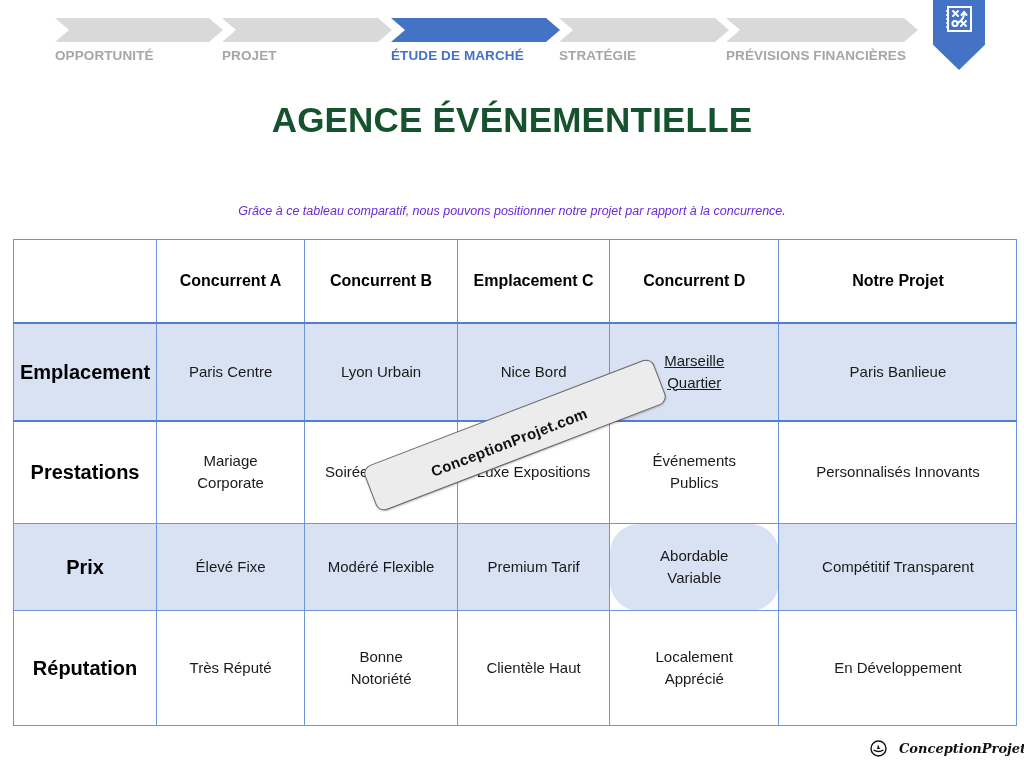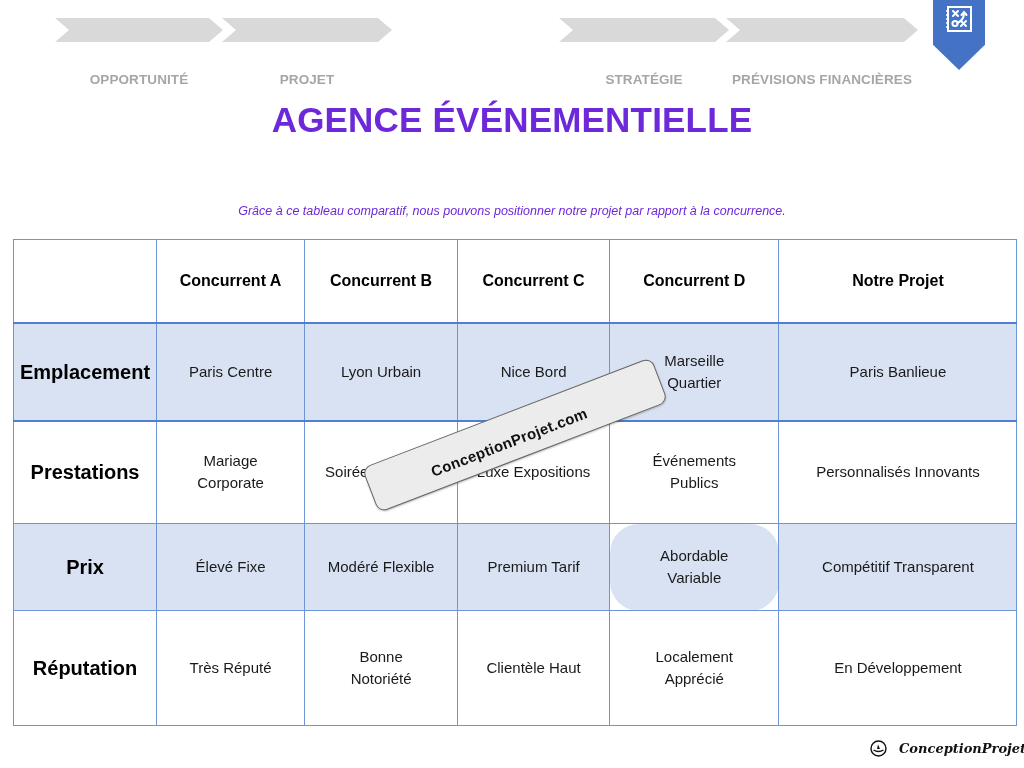--- a/index.html
+++ b/index.html
@@ -15,36 +15,36 @@
     .stepper { position: absolute; left: 0; top: 0; width: 1024px; height: 70px; }
     .step { position: absolute; top: 18px; height: 24px; }
     .step .arrow {
       position: absolute; left: 0; top: 0; width: 100%; height: 24px;
       background: #d9d9d9;
       clip-path: polygon(0 0, calc(100% - 14px) 0, 100% 50%, calc(100% - 14px) 100%, 0 100%, 14px 50%);
     }
     .step.active .arrow { background: #4472c4; }
     .step .step-label {
       position: absolute; top: 30px; left: 0; width: 100%;
-      text-align: center; font-size: 13.5px; font-weight: bold;
-      color: #a6a6a6; white-space: nowrap; letter-spacing: 0.1px; margin-top: 24px;
+      text-align: left; font-size: 13.5px; font-weight: bold;
+      color: #a6a6a6; white-space: nowrap; letter-spacing: 0.1px;
     }
     .step.active .step-label { color: #4472c4; }
 
     .bookmark {
       position: absolute; left: 933px; top: 0; width: 52px; height: 70px;
       background: #4472c4;
       clip-path: polygon(0 0, 100% 0, 100% 64%, 50% 100%, 0 64%);
     }
     .bookmark svg { position: absolute; left: 11px; top: 4px; }
 
     
     .title {
       position: absolute; left: 0; width: 1024px; text-align: center;
-      color: #6d28d9; font-weight: bold; font-size: 35px; letter-spacing: 0.2px;
+      color: #14532d; font-weight: bold; font-size: 35px; letter-spacing: 0.2px;
     }
     .title.l1 { top: 100px; }
     .title.l2 { top: 146px; }
     .subtitle {
       position: absolute; left: 0; top: 204px; width: 1024px; text-align: center;
       font-style: italic; font-size: 12.5px; color: #6d28d9;
     }
 
     
     .grid {
@@ -96,20 +96,24 @@
 <div class="page">
 
   <div class="stepper">
     <div class="step" style="left:55px;width:168px;">
       <div class="arrow"></div>
       <div class="step-label">OPPORTUNITÉ</div>
     </div>
     <div class="step" style="left:222px;width:170px;">
       <div class="arrow"></div>
       <div class="step-label">PROJET</div>
+    </div>
+    <div class="step active" style="left:391px;width:169px;">
+      <div class="arrow"></div>
+      <div class="step-label">ÉTUDE DE MARCHÉ</div>
     </div>
     <div class="step" style="left:726px;width:192px;">
       <div class="arrow"></div>
       <div class="step-label">PRÉVISIONS FINANCIÈRES</div>
     </div>
     <div class="step" style="left:559px;width:170px;">
       <div class="arrow"></div>
       <div class="step-label">STRATÉGIE</div>
     </div>
 
@@ -146,30 +150,30 @@
       <col style="width:153px">
       <col style="width:152px">
       <col style="width:157px">
       <col style="width:238px">
     </colgroup>
     <tbody>
         <tr class="head">
       <th></th>
       <th>Concurrent A</th>
       <th>Concurrent B</th>
-      <th>Concurrent C</th>
+      <th>Emplacement C</th>
       <th>Concurrent D</th>
       <th>Notre Projet</th>
     </tr>
     <tr class="r0 shaded">
       <td class="rowhead">Emplacement</td>
       <td>Paris Centre</td>
       <td>Lyon Urbain</td>
       <td>Nice Bord</td>
-      <td style="padding:8px 38px;">Marseille Quartier</td>
+      <td style="padding:8px 38px;text-decoration:underline;">Marseille Quartier</td>
       <td>Paris Banlieue</td>
     </tr>
     <tr class="r1">
       <td class="rowhead">Prestations</td>
       <td style="padding:0 36px;">Mariage Corporate</td>
       <td style="text-align:left;padding-left:20px;">Soirées</td>
       <td>Luxe Expositions</td>
       <td style="padding:16px 30px;">Événements Publics</td>
       <td>Personnalisés Innovants</td>
     </tr>

